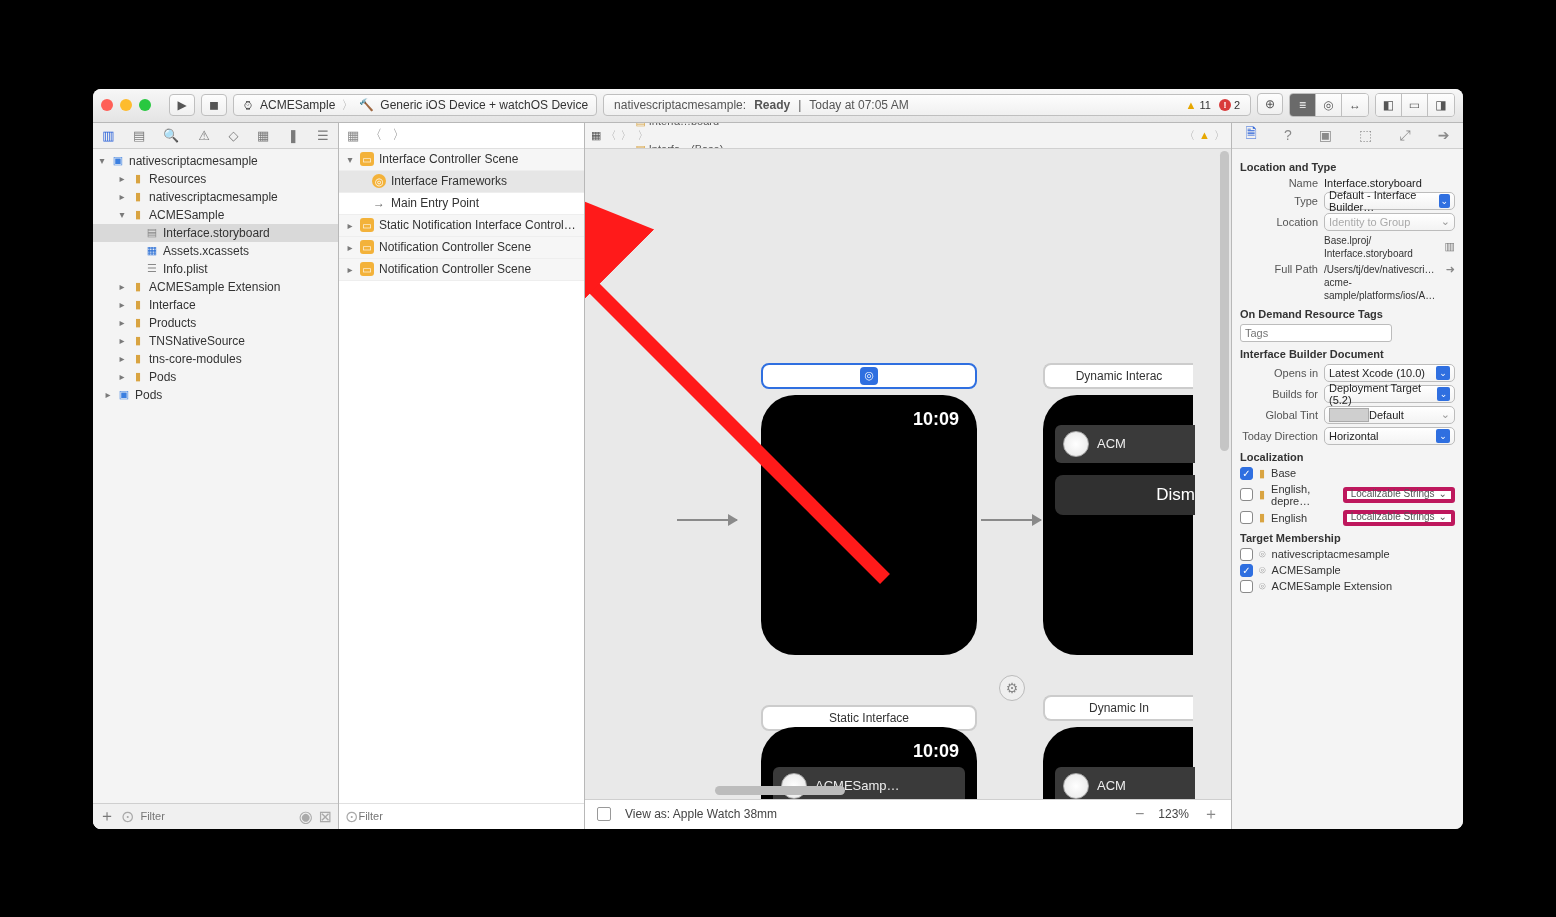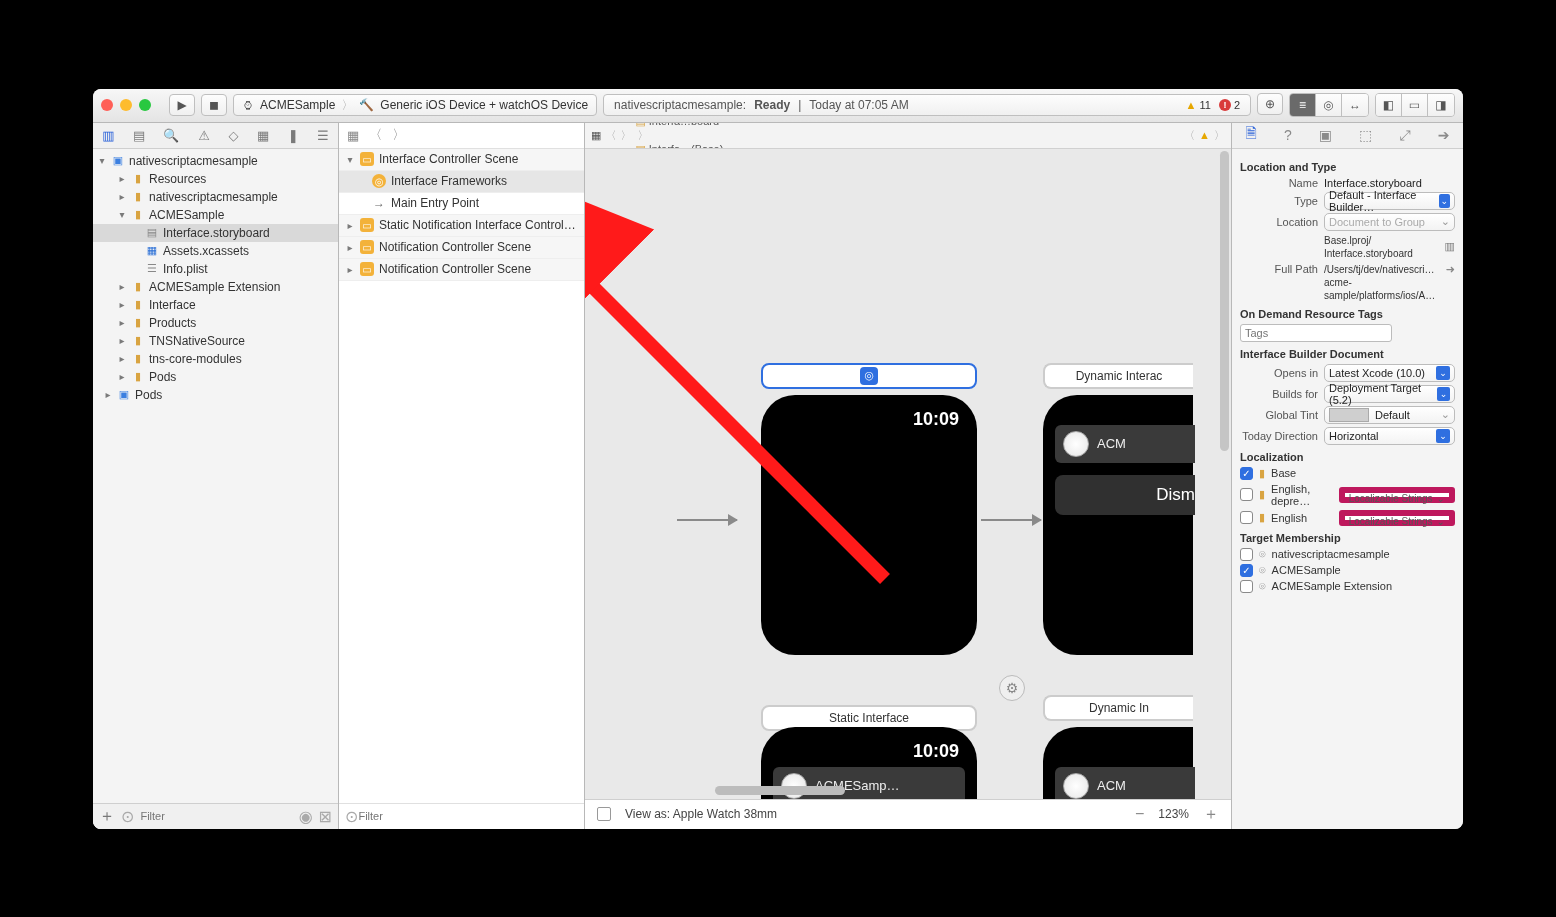--- a/index.html
+++ b/index.html
@@ -79,21 +79,21 @@
   .sect-title{ font-weight:600; color:#333; margin:6px 0 4px; font-size:11px;}
   .field-row{ display:flex; align-items:center; margin:3px 0; gap:6px;}
   .field-row label{ width:78px; text-align:right; color:#555; font-size:11px;}
   .field-val{ flex:1; font-size:11px; color:#222; overflow:hidden; text-overflow:ellipsis; white-space:nowrap;}
   .select{ flex:1; height:18px; border:1px solid #bcbcbc; border-radius:5px; background:linear-gradient(#fff,#f3f3f3); font-size:11px; padding:0 4px; display:flex; align-items:center; justify-content:space-between; color:#222;}
   .select .chev{ width:14px;height:14px;background:#2f6fe0;border-radius:2px;color:#fff;font-size:9px;display:flex;align-items:center;justify-content:center;}
   .tiny-input{ flex:1; height:18px; border:1px solid #bcbcbc; border-radius:3px; background:#fff; font-size:11px; padding:0 4px; color:#aaa;}
   .chk-row{ display:flex; align-items:center; gap:6px; margin:3px 0; font-size:11px;}
   .chk{ width:13px;height:13px;border:1px solid #8a8a8a;border-radius:3px;background:#fff; display:inline-flex;align-items:center;justify-content:center;font-size:10px;color:#fff;}
   .chk.on{ background:#2f6fe0; border-color:#2f6fe0;}
-  .mini-sel{ height:16px; border:6px solid #be185d; border-radius:3px; font-size:10px; padding:0 4px; display:flex; align-items:flex-start; color:#555; background:#fff; gap:4px;}
+  .mini-sel{ height:16px; border:4px solid #be185d; border-radius:3px; font-size:10px; padding:0 4px; display:flex; align-items:flex-end; color:#555; background:#fff; gap:4px;}
   .colorwell{ width:40px;height:14px;border:1px solid #aaa;background:#cfcfcf;}
   .path-text{ font-size:10px; color:#333; line-height:1.3; }
 </style>
 </head>
 <body>
 
 <div class="window">
 
   <div class="toolbar">
     <div class="traffic">
@@ -383,21 +383,21 @@
         <div class="field-row">
             <label>Type</label>
             <div class="select">
               <span>Default - Interface Builder…</span>
               <span class="chev">⌄</span>
             </div>
           </div>
         <div class="field-row">
             <label>Location</label>
             <div class="select" style="color:#aaa">
-              <span>Document to Group</span>
+              <span>Identity to Group</span>
               <span style="color:#999">⌄</span>
             </div>
           </div>
         <div class="field-row">
             <label></label>
             <span class="field-val path-text" style="white-space:pre-line">Base.lproj/
 Interface.storyboard</span>
             <span style="color:#777">▥</span>
           </div>
         <div class="field-row" style="align-items:flex-start">
@@ -421,21 +421,21 @@
             <label>Builds for</label>
             <div class="select">
               <span>Deployment Target (5.2)</span>
               <span class="chev">⌄</span>
             </div>
           </div>
         <div class="field-row">
             <label>Global Tint</label>
             <div class="select">
               <span class="colorwell"></span>
-              <span style="flex:1;margin-left:6px">Default</span>
+              <span style="flex:1;margin-left:0">Default</span>
               <span style="color:#999">⌄</span>
             </div>
           </div>
         <div class="field-row">
             <label>Today Direction</label>
             <div class="select">
               <span>Horizontal</span>
               <span class="chev">⌄</span>
             </div>
           </div>

